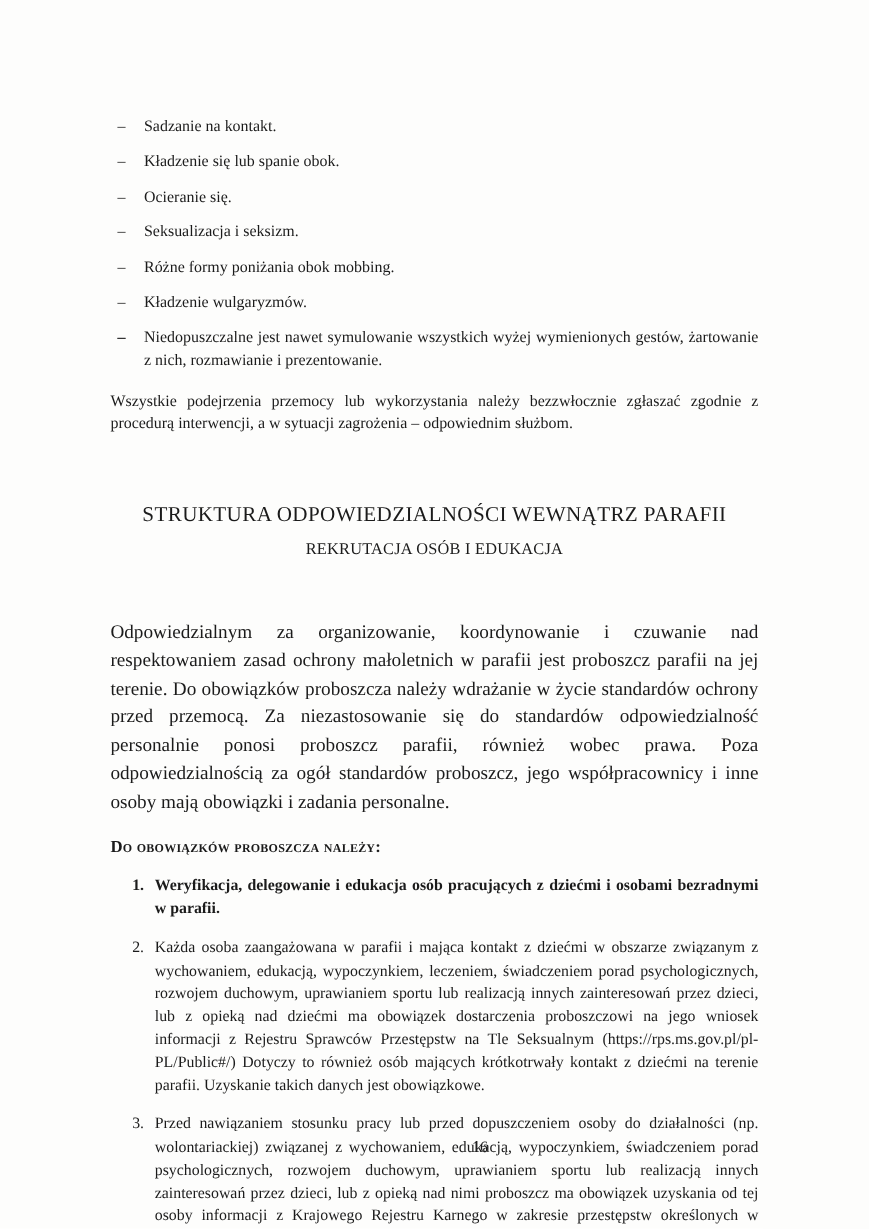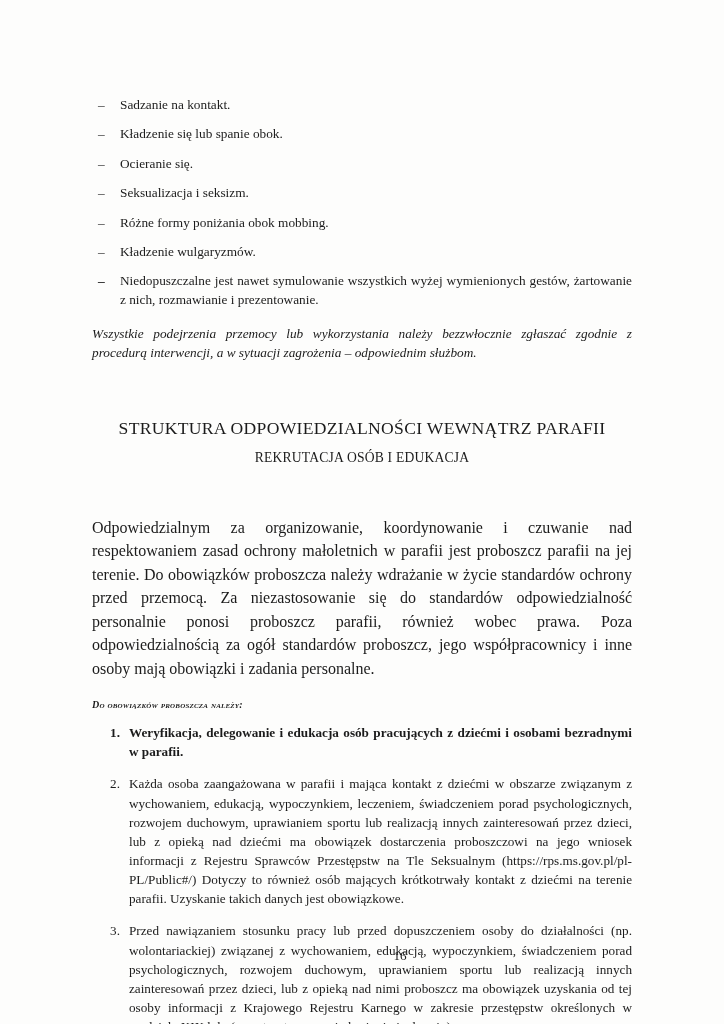--- a/index.html
+++ b/index.html
@@ -56,21 +56,20 @@
   .para {
     font-size: 13.3px;
     line-height: 1.46;
     text-align: justify;
     margin: 0;
   }
   .para-closing {
     margin-top: 14px;
     margin-bottom: 0;
     text-align: justify;
-    font-style: italic;
   }
 
   
   .heading-block {
     margin-top: 54px;
     text-align: center;
   }
   .heading-main {
     font-size: 17.6px;
     font-weight: normal;
@@ -89,25 +88,24 @@
   .intro {
     margin-top: 50px;
     font-size: 16px;
     line-height: 1.47;
     text-align: justify;
   }
 
   
   .subhead {
     margin-top: 19px;
-    font-size: 10px;
+    font-size: 14px;
     font-weight: bold;
     font-variant: small-caps;
     letter-spacing: 0.2px;
-    font-style: italic;
   }
 
   
   .num-list {
     list-style: none;
     margin: 13px 0 0 0;
     padding: 0;
   }
   .num-item {
     position: relative;

